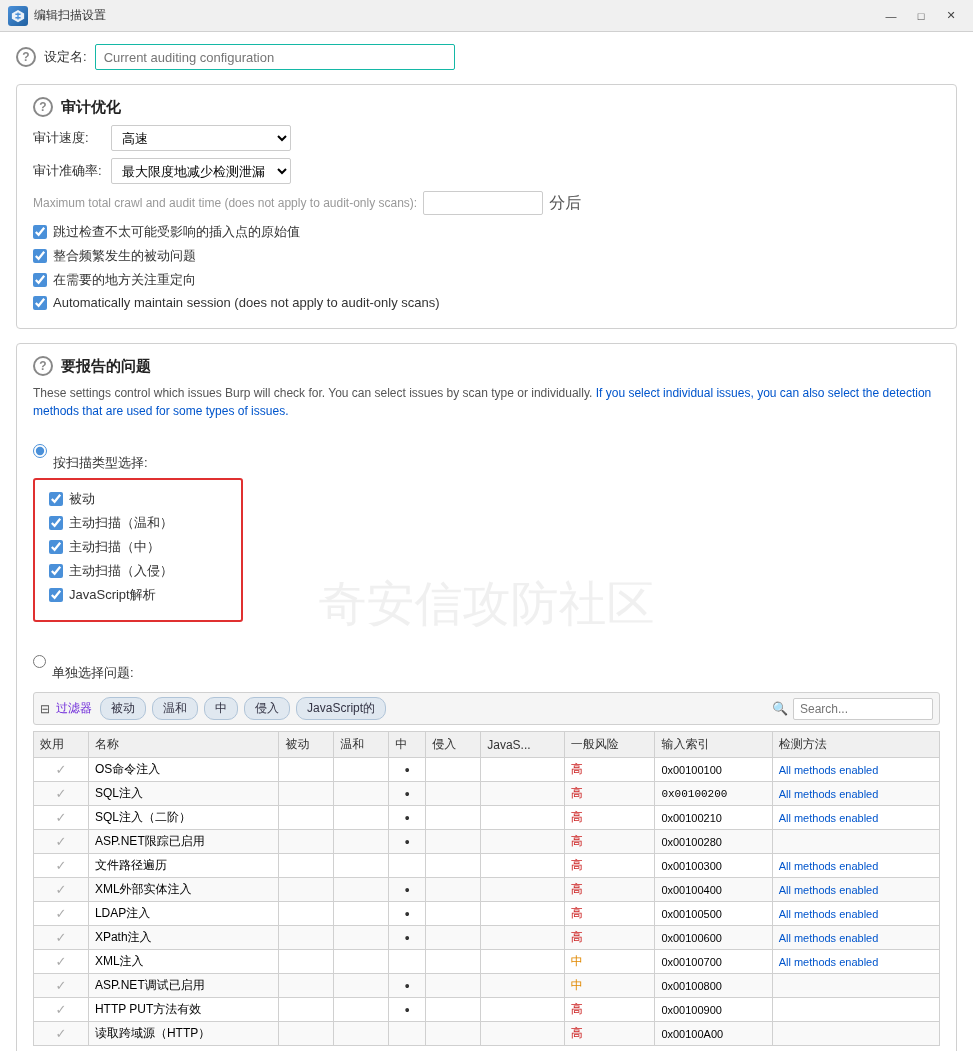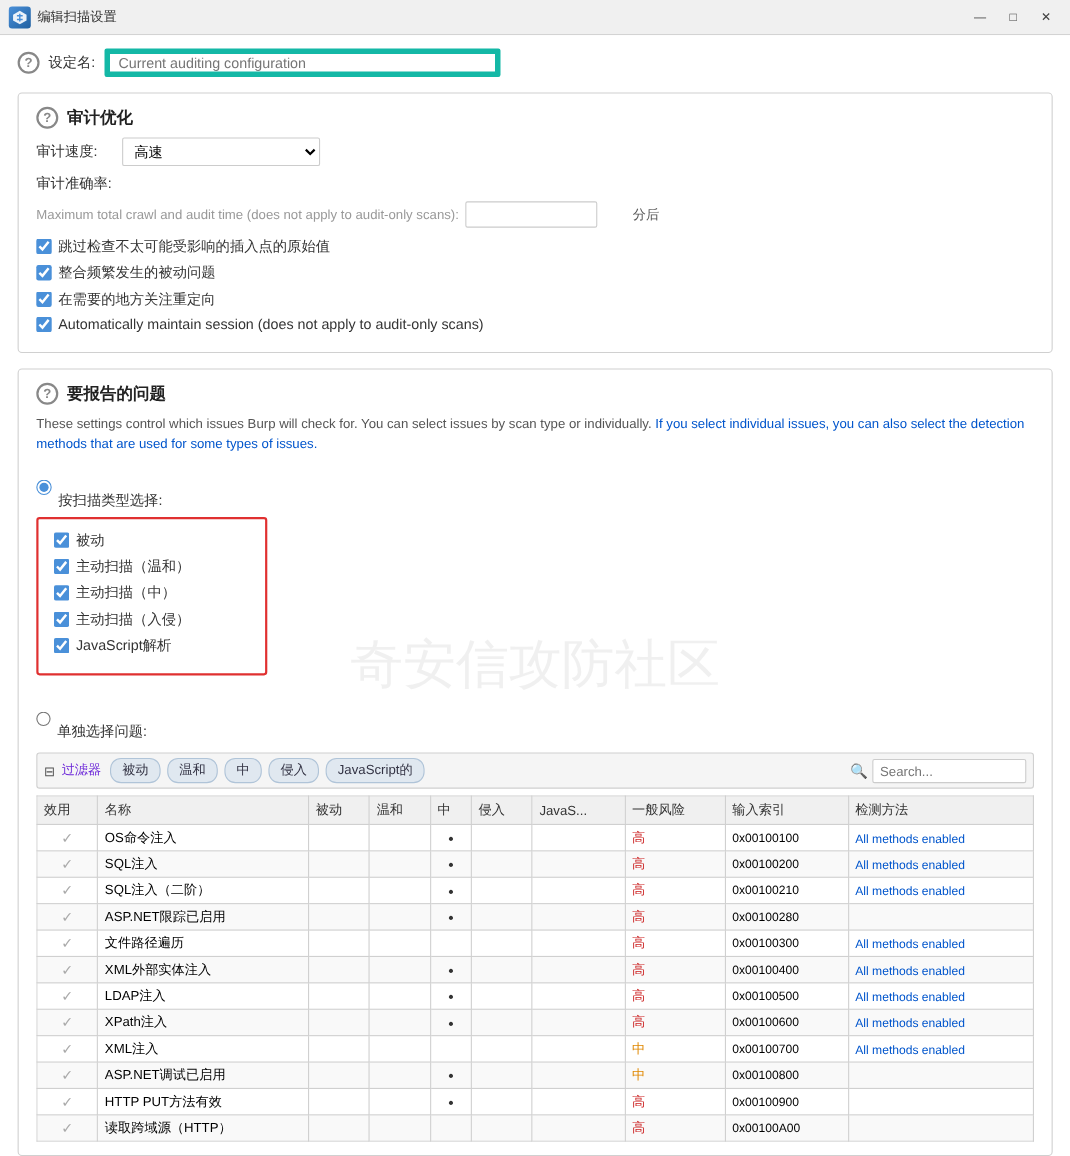--- a/index.html
+++ b/index.html
@@ -74,21 +74,21 @@
       gap: 8px;
     }
     .name-label {
       font-size: 13px;
       color: #333;
       white-space: nowrap;
     }
     .name-input {
       flex: 0 0 360px;
       height: 26px;
-      border: 5px solid #14b8a6;
+      border: 1px solid #14b8a6;
       border-radius: 2px;
       padding: 0 8px;
       font-size: 13px;
       color: #999;
       font-family: inherit;
     }
     .help-icon {
       width: 20px;
       height: 20px;
       border-radius: 50%;
@@ -163,23 +163,22 @@
     }
     .crawl-time-input {
       width: 120px;
       height: 24px;
       border: 1px solid #ccc;
       border-radius: 2px;
       padding: 0 6px;
       font-size: 12px;
     }
     .crawl-time-suffix {
-      font-size: 12px;
+      font-size: 16px;
       color: #555;
-      margin-left: 26px;
     }
 
     .checkbox-row {
       display: flex;
       align-items: center;
       gap: 6px;
       margin-bottom: 6px;
     }
     .checkbox-row input[type="checkbox"] {
       width: 14px;
@@ -356,20 +355,23 @@
       </div>
 
       <div class="form-row">
         <span class="form-label">审计速度:</span>
         <select class="form-select">
           <option>高速</option>
         </select>
       </div>
       <div class="form-row">
         <span class="form-label">审计准确率:</span>
+        <select class="form-select">
+          <option>最大限度地减少检测泄漏</option>
+        </select>
       </div>
 
       <div class="crawl-time-row">
         <span class="crawl-time-label">Maximum total crawl and audit time (does not apply to audit-only scans):</span>
         <input class="crawl-time-input" type="text" style="">
         <span class="crawl-time-suffix">分后</span>
       </div>
 
       <div class="checkbox-row">
         <input type="checkbox" id="cb1" checked="" style="">
@@ -481,21 +483,21 @@
     </tr>
               <tr>
       <td class="center gray"><span class="check-gray">✓</span></td>
       <td>SQL注入</td>
       <td class="center"></td>
       <td class="center"></td>
       <td class="center"><span class="dot">•</span></td>
       <td class="center"></td>
       <td class="center"></td>
       <td class="tag-high">高</td>
-      <td style="font-size:11px;">0x00100200</td>
+      <td style="font-size:11px;font-family:Liberation Mono, monospace;">0x00100200</td>
       <td><span class="methods-text">All methods enabled</span></td>
     </tr>
               <tr>
       <td class="center gray"><span class="check-gray">✓</span></td>
       <td>SQL注入（二阶）</td>
       <td class="center"></td>
       <td class="center"></td>
       <td class="center"><span class="dot">•</span></td>
       <td class="center"></td>
       <td class="center"></td>

